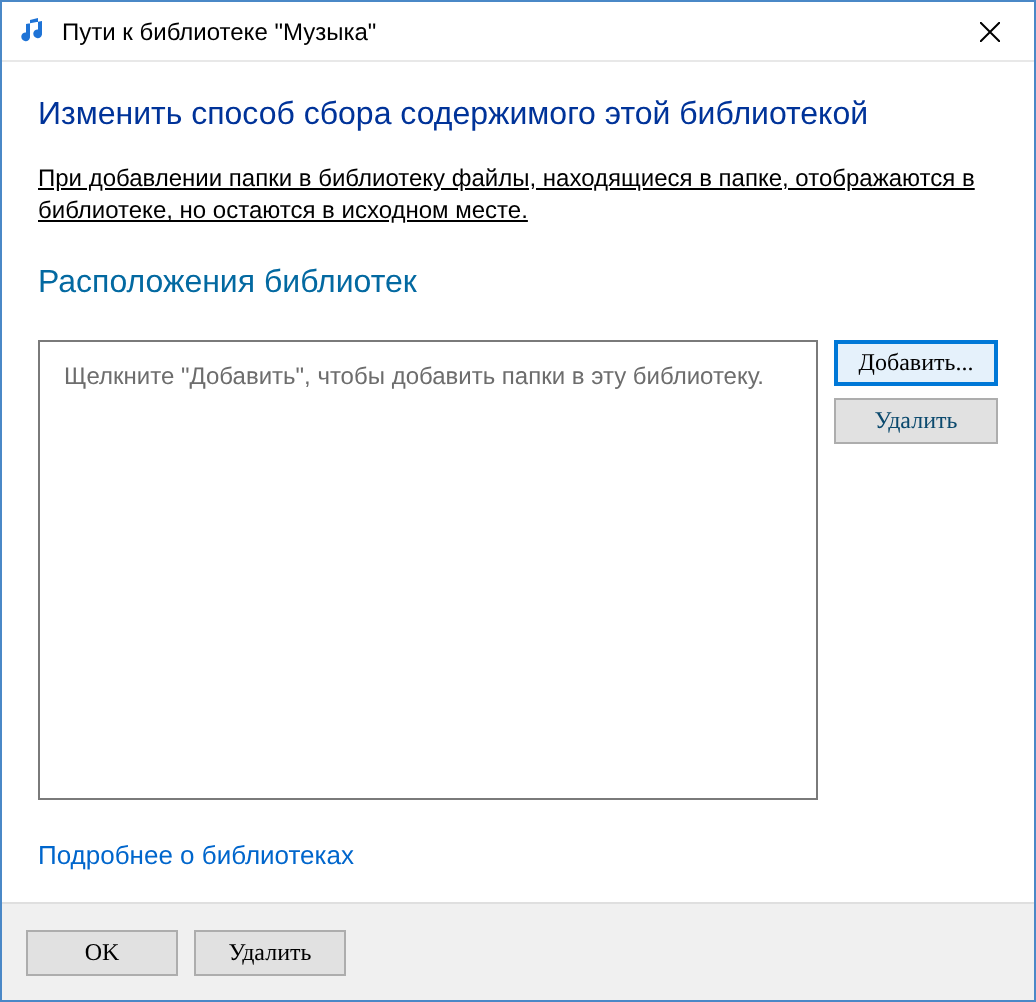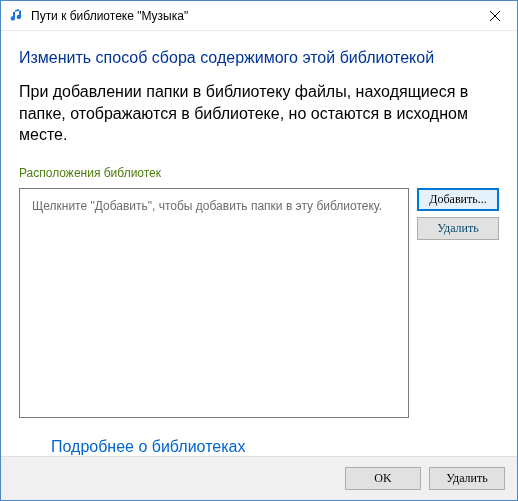--- a/index.html
+++ b/index.html
@@ -61,28 +61,29 @@
       flex-direction: column;
     }
     .heading {
       color: #003399;
       font-size: 16px;
       font-weight: normal;
       margin-bottom: 14px;
     }
     .description {
       color: #000;
-      font-size: 16px;
+      font-size: 12px;
       line-height: 1.35;
       margin-bottom: 20px;
+      text-decoration: underline;
     }
     .list-label {
-      color: #4d7c0f;
-      font-size: 12px;
-      margin-bottom: 8px;
+      color: #0369a1;
+      font-size: 16px;
+      margin-bottom: 19px;
     }
     .list-row {
       display: flex;
       gap: 8px;
     }
     .listbox {
       flex: 1;
       height: 230px;
       border: 1px solid #7a7a7a;
       background: #fff;
@@ -113,35 +114,33 @@
       cursor: default;
     }
     .btn-focus {
       border: 2px solid #0078d7;
       background: #e5f1fb;
       height: 23px;
       padding: 0 6px;
     }
     .link {
       color: #0066cc;
-      font-size: 16px;
+      font-size: 13px;
       text-decoration: none;
       cursor: pointer;
       margin-top: 20px;
       display: inline-block;
       align-self: flex-start;
-      margin-left: 32px;
     }
     .footer {
       height: 49px;
       background: #f0f0f0;
       border-top: 1px solid #dfdfdf;
       display: flex;
       align-items: center;
-      justify-content: flex-end;
       padding: 0 12px;
       gap: 8px;
     }
     .footer .btn {
       width: 76px;
     }
   </style>
 </head>
 <body>
 

